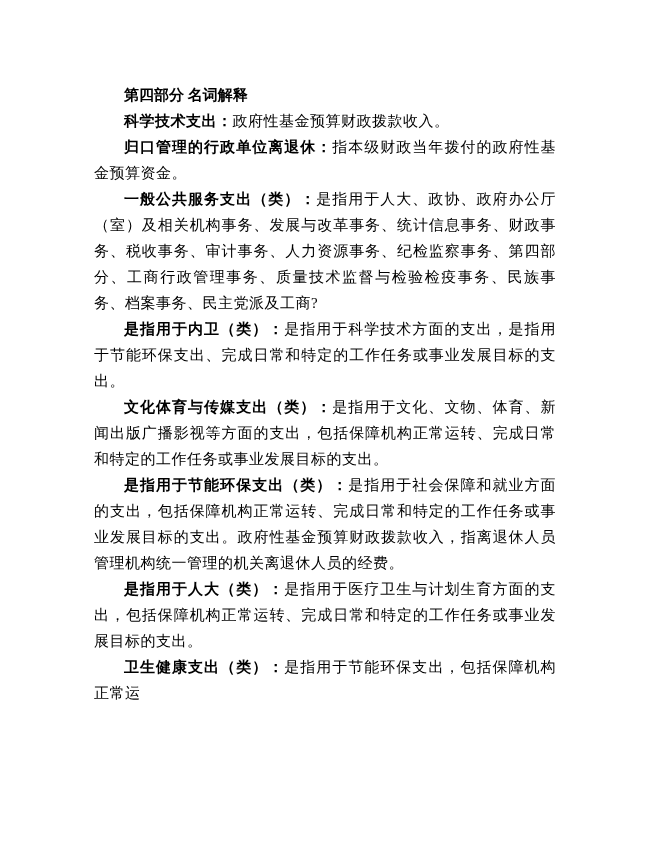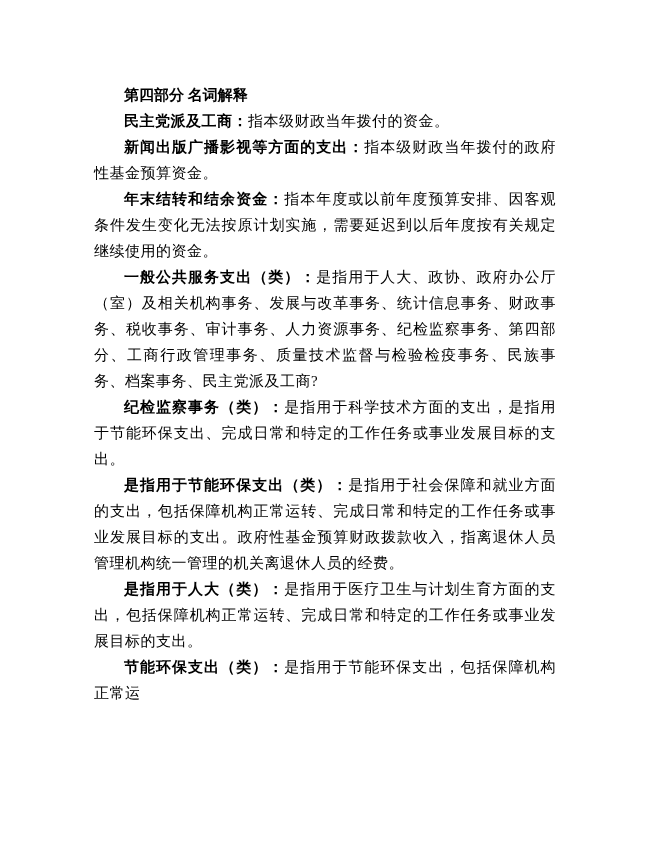--- a/index.html
+++ b/index.html
@@ -38,30 +38,30 @@
     .doc-paragraph .body-text {
       font-weight: normal;
     }
   </style>
 </head>
 <body>
 
 <div class="page">
   <p class="doc-heading">第四部分 名词解释</p>
 
-  <p class="doc-paragraph"><span class="term">民主党派及工商：</span><span class="body-text">指本级财政当年拨付的资金。</span></p>
+  <p class="doc-paragraph"><span class="term">科学技术支出：</span><span class="body-text">政府性基金预算财政拨款收入。</span></p>
 
-  <p class="doc-paragraph"><span class="term">新闻出版广播影视等方面的支出：</span><span class="body-text">指本级财政当年拨付的政府性基金预算资金。</span></p>
+  <p class="doc-paragraph"><span class="term">归口管理的行政单位离退休：</span><span class="body-text">指本级财政当年拨付的政府性基金预算资金。</span></p>
 
-  <p class="doc-paragraph"><span class="term">年末结转和结余资金：</span><span class="body-text">指本年度或以前年度预算安排、因客观条件发生变化无法按原计划实施，需要延迟到以后年度按有关规定继续使用的资金。</span></p>
 
   <p class="doc-paragraph"><span class="term">一般公共服务支出（类）：</span><span class="body-text">是指用于人大、政协、政府办公厅（室）及相关机构事务、发展与改革事务、统计信息事务、财政事务、税收事务、审计事务、人力资源事务、纪检监察事务、第四部分、工商行政管理事务、质量技术监督与检验检疫事务、民族事务、档案事务、民主党派及工商?</span></p>
 
 
-  <p class="doc-paragraph"><span class="term">纪检监察事务（类）：</span><span class="body-text">是指用于科学技术方面的支出，是指用于节能环保支出、完成日常和特定的工作任务或事业发展目标的支出。</span></p>
+  <p class="doc-paragraph"><span class="term">是指用于内卫（类）：</span><span class="body-text">是指用于科学技术方面的支出，是指用于节能环保支出、完成日常和特定的工作任务或事业发展目标的支出。</span></p>
 
+  <p class="doc-paragraph"><span class="term">文化体育与传媒支出（类）：</span><span class="body-text">是指用于文化、文物、体育、新闻出版广播影视等方面的支出，包括保障机构正常运转、完成日常和特定的工作任务或事业发展目标的支出。</span></p>
 
   <p class="doc-paragraph"><span class="term">是指用于节能环保支出（类）：</span><span class="body-text">是指用于社会保障和就业方面的支出，包括保障机构正常运转、完成日常和特定的工作任务或事业发展目标的支出。政府性基金预算财政拨款收入，指离退休人员管理机构统一管理的机关离退休人员的经费。</span></p>
 
   <p class="doc-paragraph"><span class="term">是指用于人大（类）：</span><span class="body-text">是指用于医疗卫生与计划生育方面的支出，包括保障机构正常运转、完成日常和特定的工作任务或事业发展目标的支出。</span></p>
 
-  <p class="doc-paragraph"><span class="term">节能环保支出（类）：</span><span class="body-text">是指用于节能环保支出，包括保障机构正常运</span></p>
+  <p class="doc-paragraph"><span class="term">卫生健康支出（类）：</span><span class="body-text">是指用于节能环保支出，包括保障机构正常运</span></p>
 </div>
 
 </body></html>

